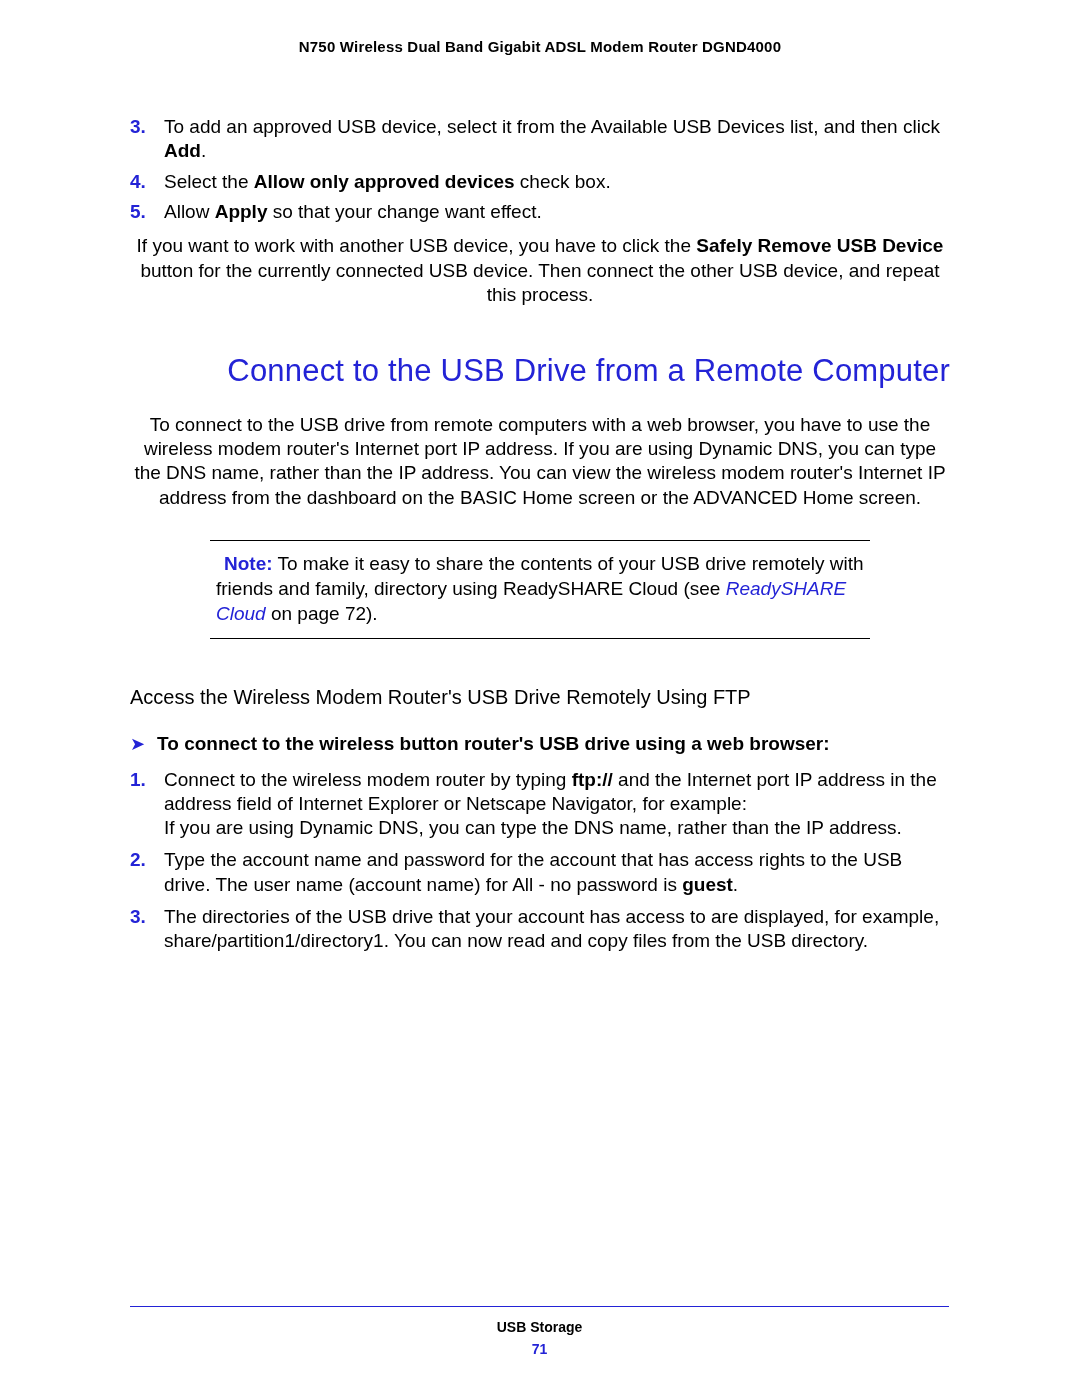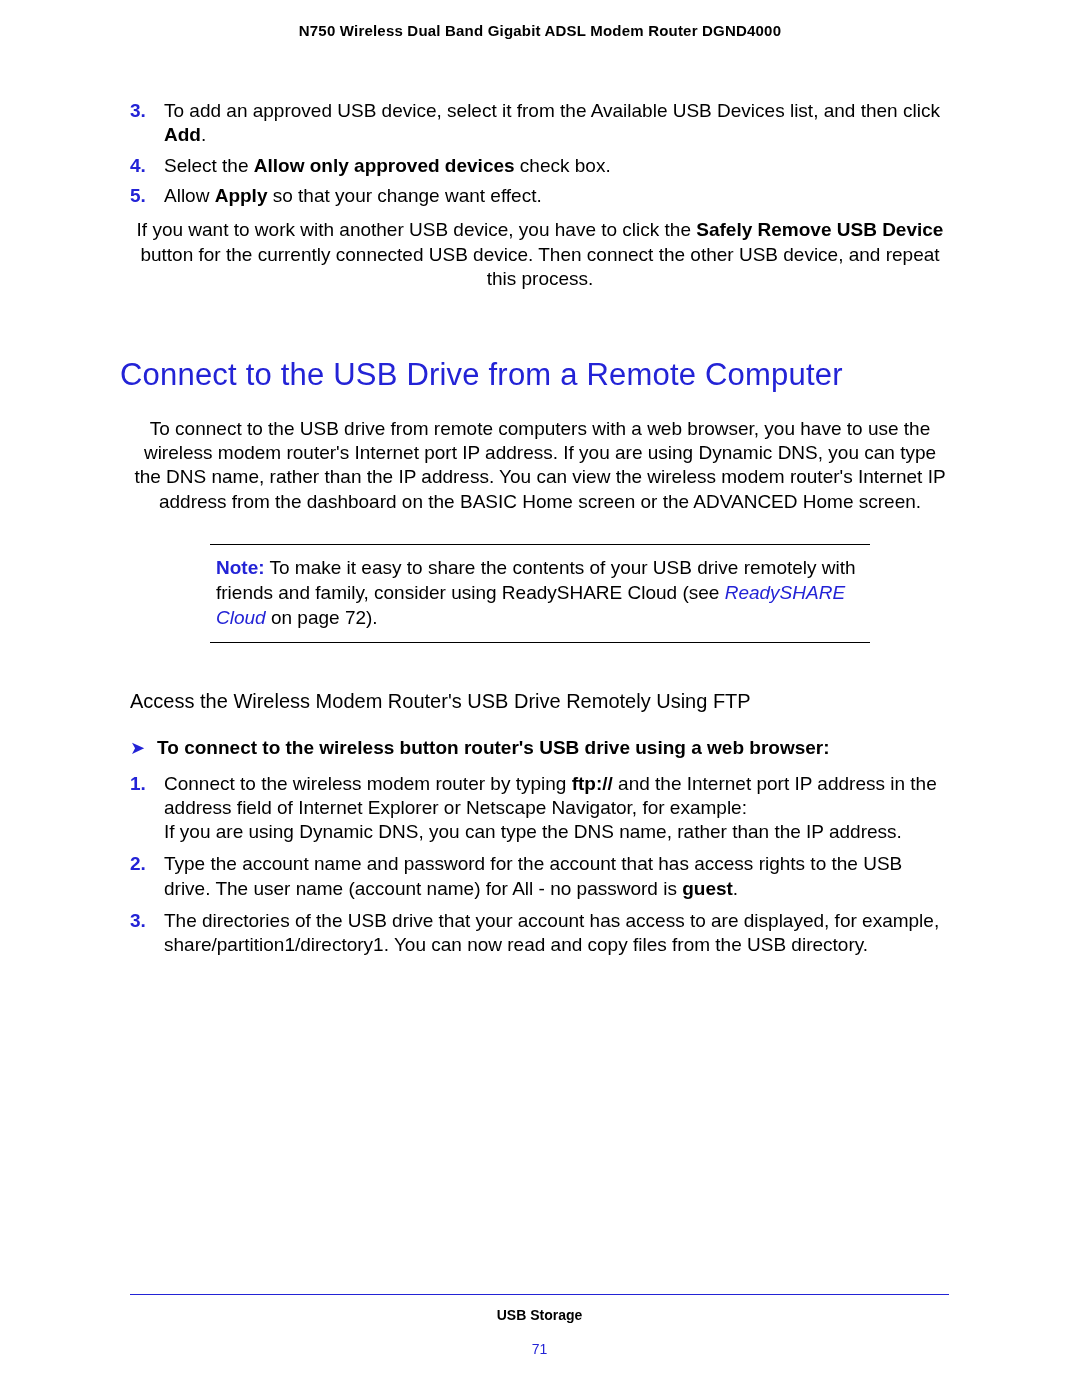--- a/index.html
+++ b/index.html
@@ -7,21 +7,21 @@
     padding: 0;
     background: #fff;
     font-family: Arial, Helvetica, sans-serif;
     color: #000;
   }
   .page {
     width: 1080px;
     height: 1397px;
     position: relative;
     box-sizing: border-box;
-    padding: 22px 130px 0 130px;
+    padding: 38px 130px 0 130px;
   }
   .doc-header {
     text-align: center;
     font-size: 15px;
     font-weight: bold;
     color: #000;
     letter-spacing: 0.2px;
   }
   .content {
     margin-top: 60px;
@@ -43,42 +43,44 @@
     flex: 1;
   }
   .bold { font-weight: bold; }
   .para {
     margin: 10px 0 0 0;
     text-align: center;
   }
   .h1 {
     color: #2323d6;
     font-size: 31px;
-    margin: 64px 0 22px -10px;
+    margin: 44px 0 22px -10px;
     font-weight: normal;
     font-family: "Segoe UI", "Trebuchet MS", Arial, sans-serif;
     letter-spacing: 0.2px;
+    text-align: right;
   }
   .note-block {
     margin: 30px auto 0 auto;
     width: 660px;
   }
   .note-rule {
     border: none;
     border-top: 1.5px solid #000;
     margin: 0;
   }
   .note-body {
     padding: 10px 6px 12px 6px;
     font-size: 19px;
     line-height: 1.32;
   }
   .note-label {
     font-weight: bold;
     color: #2323d6;
+    margin-left: 8px;
   }
   .link {
     color: #2323d6;
     font-style: italic;
   }
   .h2 {
     font-size: 20px;
     font-weight: normal;
     color: #000;
     margin: 46px 0 22px 0;
@@ -120,23 +122,23 @@
     border-top: 1.5px solid #2323d6;
     margin: 0 0 12px 0;
   }
   .footer-title {
     font-size: 14px;
     font-weight: bold;
     color: #000;
   }
   .footer-page {
     font-size: 14px;
-    font-weight: normal;
-    color: #2323d6;
-    margin-top: 18px;
+    font-weight: bold;
+    color: #2323d6;
+    margin-top: 6px;
   }
 </style>
 </head>
 <body>
 
 <div class="page">
 
   <div class="doc-header">N750 Wireless Dual Band Gigabit ADSL Modem Router DGND4000</div>
 
   <div class="content">
@@ -166,21 +168,21 @@
       <span>If you want to work with another USB device, you have to click the </span><span class="bold">Safely Remove USB Device</span><span> button for the currently connected USB device. Then connect the other USB device, and repeat this process.</span>
     </div>
 
     <div class="h1">Connect to the USB Drive from a Remote Computer</div>
 
     <div class="para" style="margin-top:0">To connect to the USB drive from remote computers with a web browser, you have to use the wireless modem router's Internet port IP address. If you are using Dynamic DNS, you can type the DNS name, rather than the IP address. You can view the wireless modem router's Internet IP address from the dashboard on the BASIC Home screen or the ADVANCED Home screen.</div>
 
     <div class="note-block">
       <hr class="note-rule">
       <div class="note-body">
-        <span class="note-label">Note:</span><span>  To make it easy to share the contents of your USB drive remotely with friends and family, consider using ReadySHARE Cloud (see </span><span class="link">ReadySHARE Cloud</span><span> on page 72).</span>
+        <span class="note-label">Note:</span><span>  To make it easy to share the contents of your USB drive remotely with friends and family, directory using ReadySHARE Cloud (see </span><span class="link">ReadySHARE Cloud</span><span> on page 72).</span>
       </div>
       <hr class="note-rule">
     </div>
 
     <div class="h2">Access the Wireless Modem Router's USB Drive Remotely Using FTP</div>
 
     <div class="proc-lead">
       <span class="proc-arrow">➤</span>
       <span class="proc-text">To connect to the wireless button router's USB drive using a web browser:</span>
     </div>

